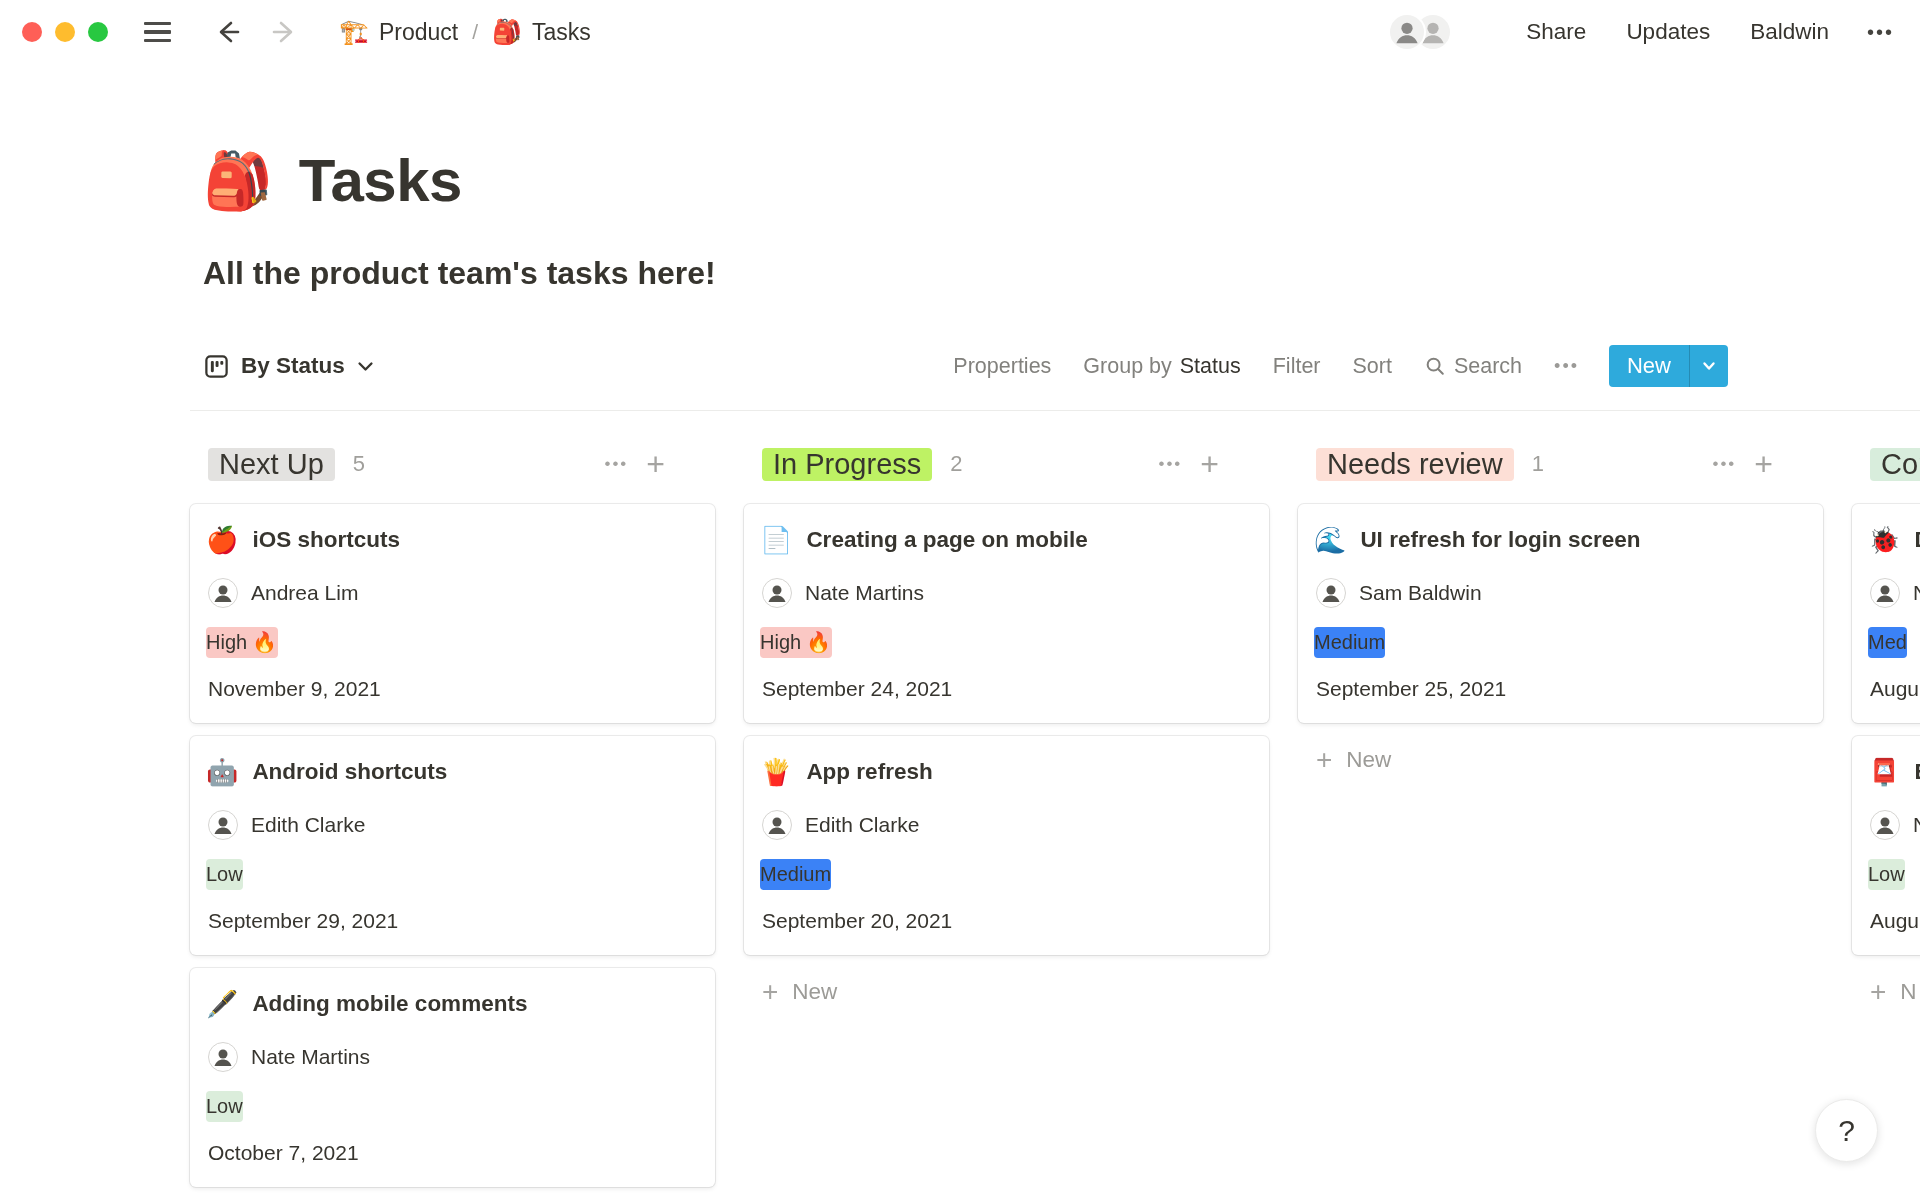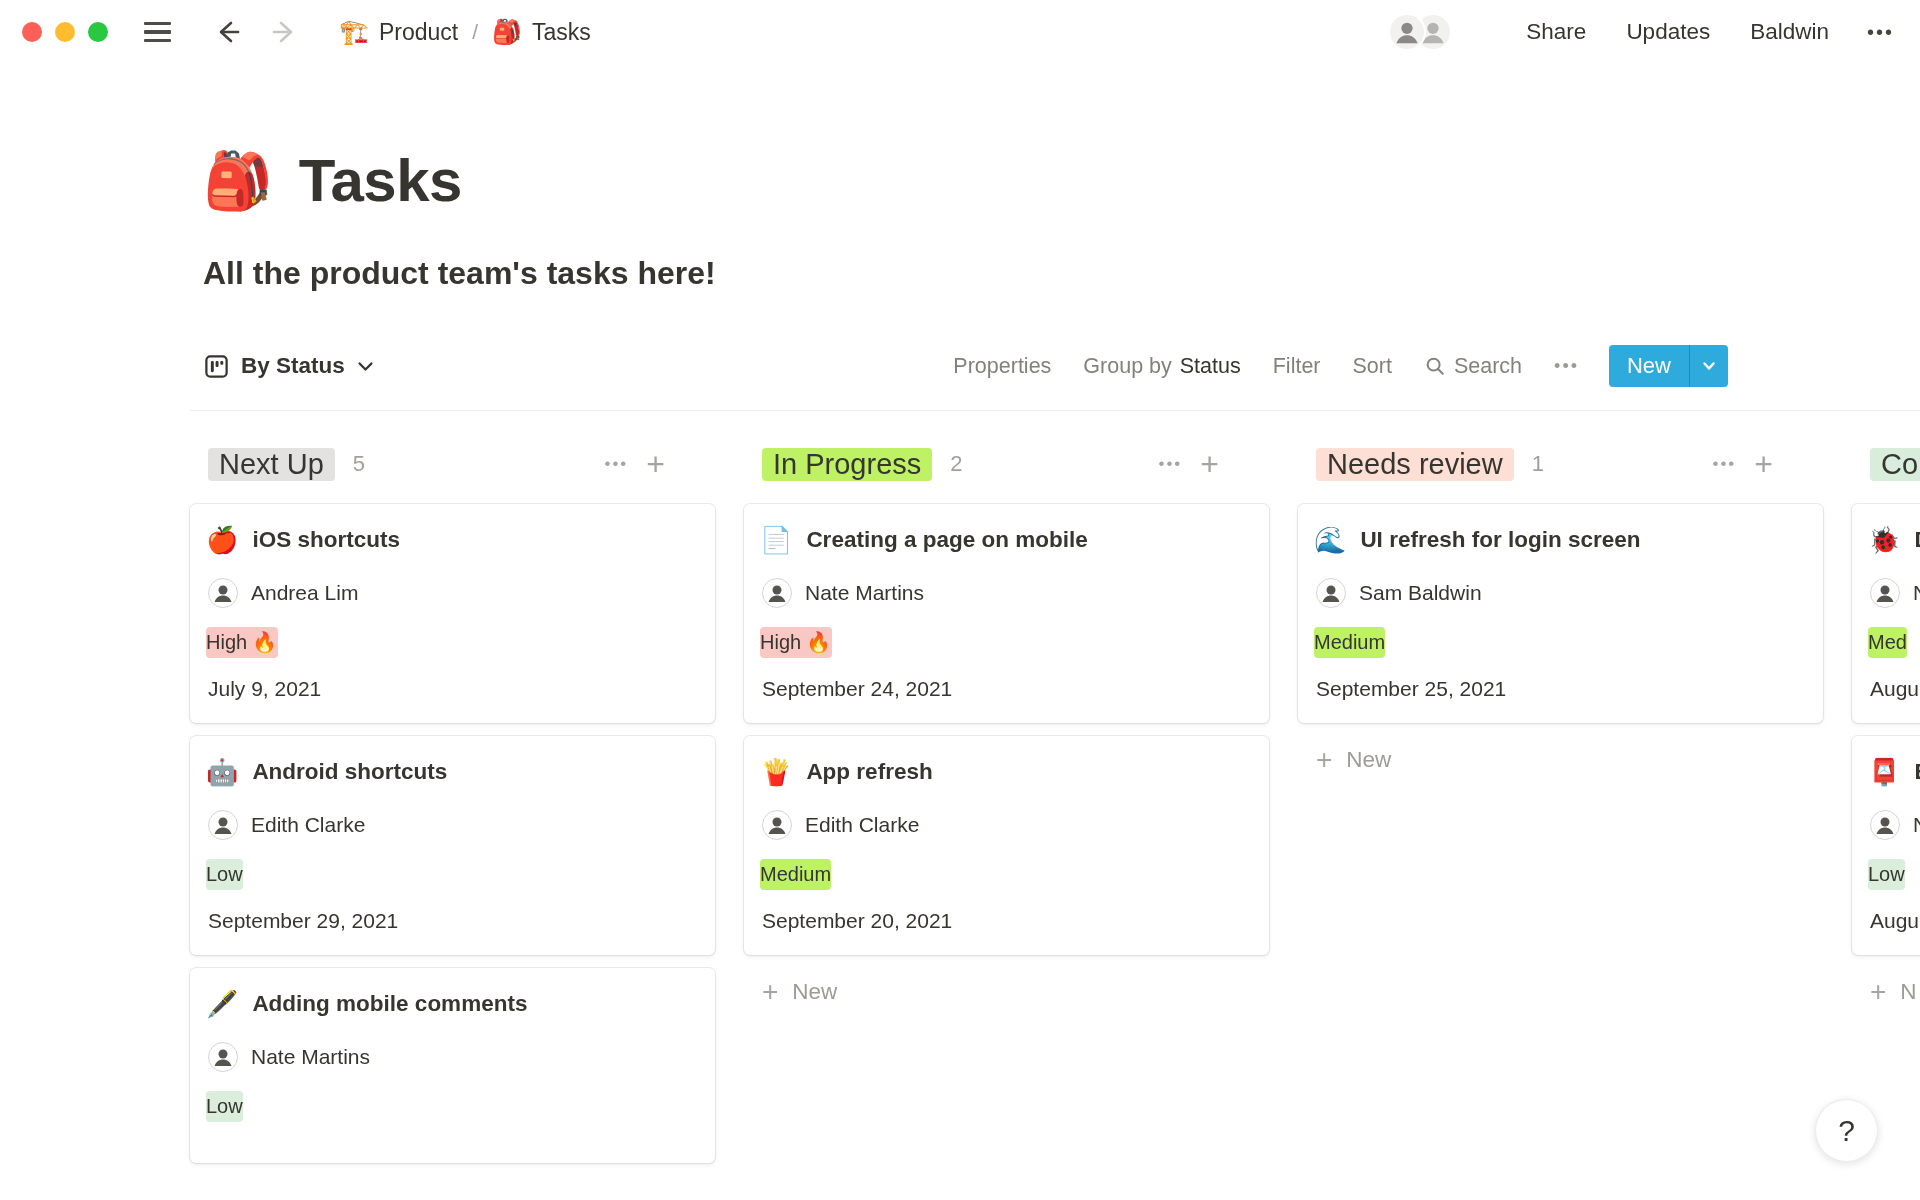--- a/index.html
+++ b/index.html
@@ -72,21 +72,21 @@
   .card-emoji { font-size:26px; line-height:30px; }
   .card-title { font-size:22.5px; font-weight:700; line-height:30px; }
   .card-assignee { display:flex; align-items:center; gap:13px; margin-bottom:19px; padding-left:2px;margin-top:20px; }
   .avatar { width:30px; height:30px; border-radius:50%; background:#fff; border:1px solid #D6D5D2;
     display:flex; align-items:center; justify-content:center; overflow:hidden; flex:0 0 30px; }
   .assignee-name { font-size:21px; }
   .tag-row { margin-bottom:19px; }
   .tag { display:inline-block; font-size:20px; line-height:23px; padding:4px 0; border-radius:4px; }
   .tag-red    { background:#FAC8C4; }
   .tag-green  { background:#DBEDDB; }
-  .tag-yellow { background:#bef264; }
+  .tag-yellow { background:#3b82f6; }
   .card-date { font-size:21px; padding-left:2px; }
 
   .new-row { margin-top:24px; padding-left:18px; display:flex; align-items:center; gap:14px;
     color:#9C9B97; font-size:22.5px; cursor:pointer; }
   .new-row .plus-glyph { font-size:28px; font-weight:300; color:#A5A4A1; line-height:24px; }
 
   
   .help-btn { position:absolute; left:1815px; top:1099px; width:63px; height:63px; border-radius:50%;
     background:#fff; border:1px solid #EBEBEA; box-shadow:0 2px 8px rgba(15,15,15,0.12);
     display:flex; align-items:center; justify-content:center; font-size:30px; font-weight:500; cursor:pointer; }
@@ -213,21 +213,21 @@
       <div class="card-assignee">
         <span class="avatar">
           <svg width="24" height="24" viewBox="0 0 24 24">
               <circle cx="12" cy="9" r="4.5" fill="#55544f"></circle>
               <path d="M3.5 21c1.5-4.5 5-6.5 8.5-6.5s7 2 8.5 6.5z" fill="#55544f"></path>
             </svg>
         </span>
         <span class="assignee-name">Andrea Lim</span>
       </div>
       <div class="tag-row"><span class="tag tag-red">High 🔥</span></div>
-      <div class="card-date">July 9, 2021</div>
+      <div class="card-date">November 9, 2021</div>
     </div>
 
     <div class="card">
       <div class="card-title-row">
         <span class="card-emoji">🤖</span>
         <span class="card-title">Android shortcuts</span>
       </div>
       <div class="card-assignee">
         <span class="avatar">
           <svg width="24" height="24" viewBox="0 0 24 24">
@@ -249,20 +249,21 @@
       <div class="card-assignee">
         <span class="avatar">
           <svg width="24" height="24" viewBox="0 0 24 24">
               <circle cx="12" cy="9" r="4.5" fill="#55544f"></circle>
               <path d="M3.5 21c1.5-4.5 5-6.5 8.5-6.5s7 2 8.5 6.5z" fill="#55544f"></path>
             </svg>
         </span>
         <span class="assignee-name">Nate Martins</span>
       </div>
       <div class="tag-row"><span class="tag tag-green">Low</span></div>
+      <div class="card-date">October 7, 2021</div>
     </div>
   </div>
 
   <div class="column">
     <div class="col-head">
       <span class="col-badge bg-yellow">In Progress</span>
       <span class="col-count">2</span>
       <span class="col-spacer"></span>
       <span class="col-icon dots">•••</span>
       <span class="col-icon plus">+</span>

